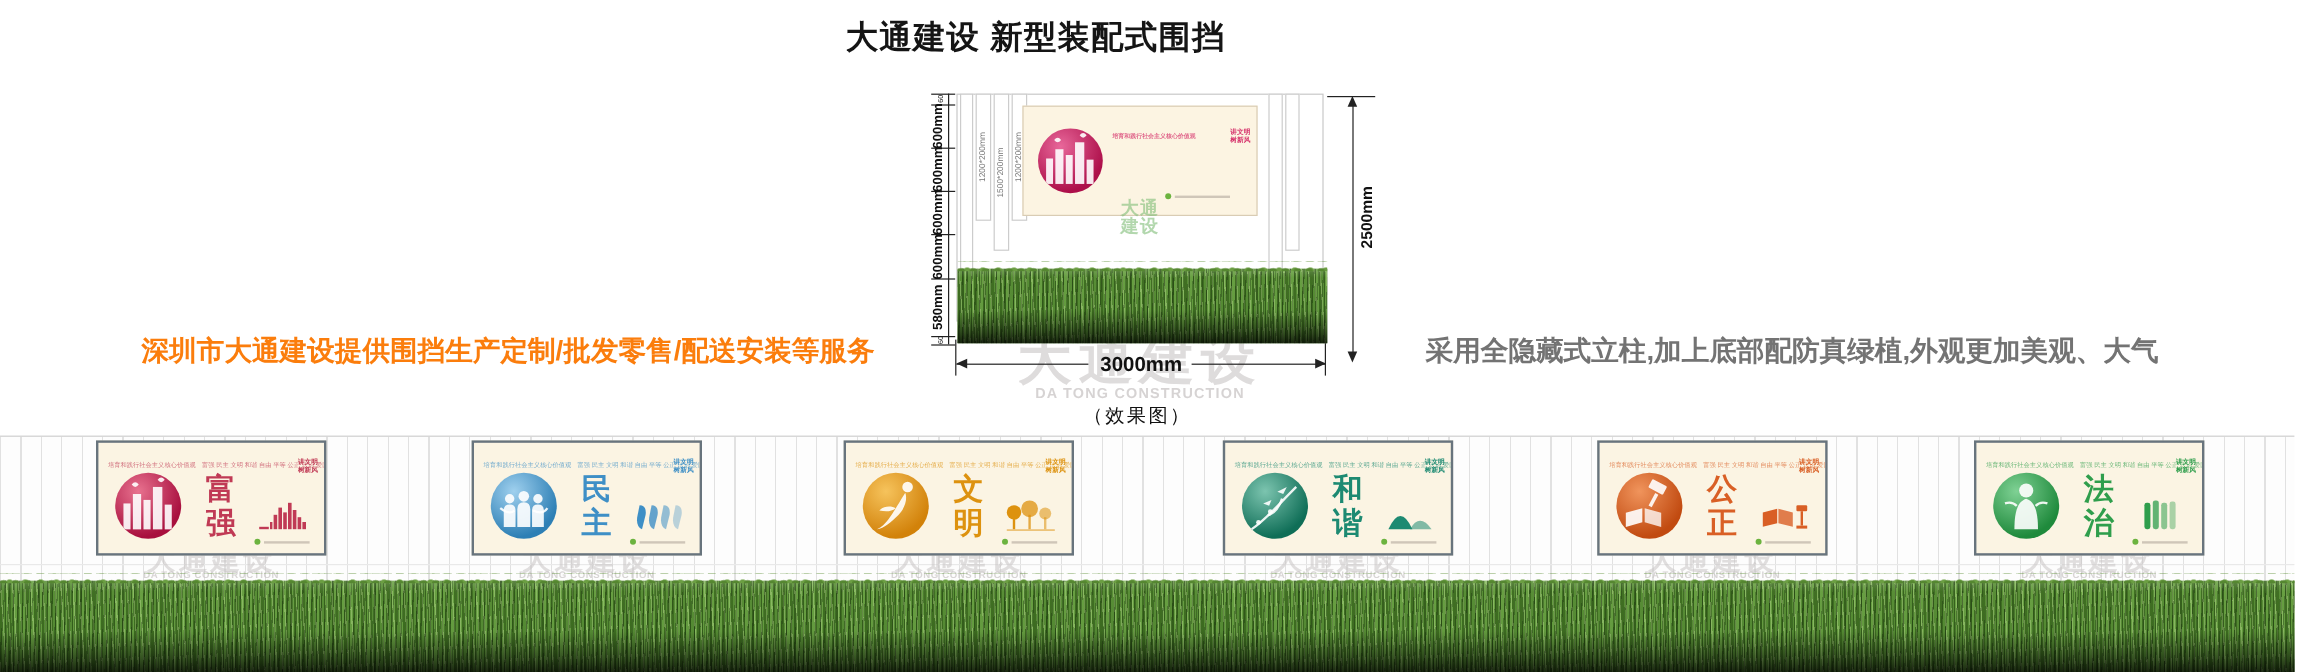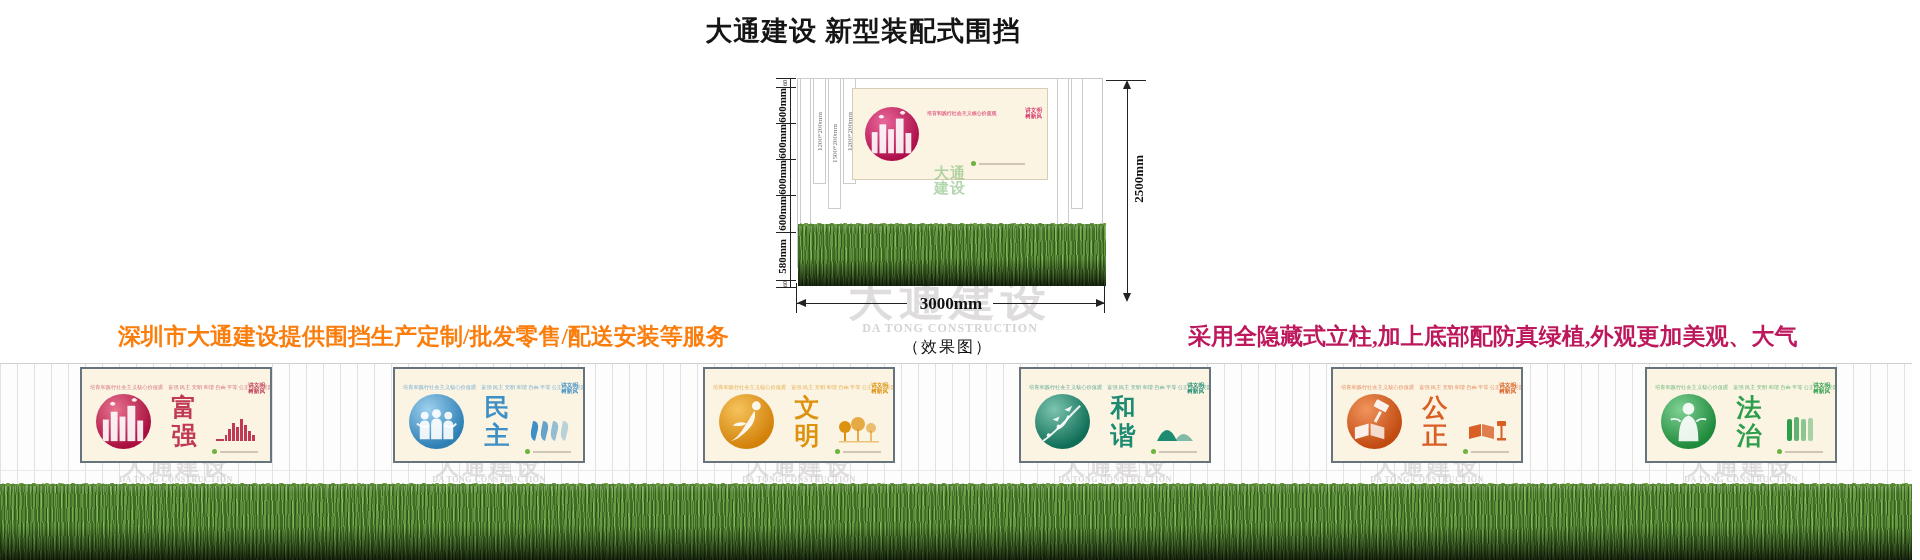--- a/index.html
+++ b/index.html
@@ -1,26 +1,26 @@
 <!DOCTYPE html>
 <html><head>
 <meta charset="utf-8">
 <style>
   html,body{margin:0;padding:0;background:#fff;}
   .stage{position:relative;width:1912px;height:560px;background:#ffffff;overflow:hidden;
-         font-family:Liberation Serif, serif;}
+         font-family:Liberation Sans, sans-serif;}
 
   
   .title{position:absolute;left:463px;top:13px;width:800px;text-align:center;
          font-size:27px;font-weight:bold;color:#151515;letter-spacing:1px;}
   .subtitle{position:absolute;left:463px;top:47px;width:800px;text-align:center;
          font-size:16px;color:#1c1c1c;letter-spacing:2px;}
 
   
-  .note{position:absolute;top:277px;font-size:23px;font-weight:bold;white-space:nowrap;margin-top:44px;}
+  .note{position:absolute;top:277px;font-size:23px;font-weight:bold;white-space:nowrap;}
   .note-left{left:118px;}
   .note-right{left:1188px;}
 
   
   .wall{position:absolute;left:797px;top:78px;width:306px;height:190px;background:#fff;
         border:1px solid #c9c9c9;box-sizing:border-box;z-index:1;}
   .post{position:absolute;background:#fff;border:1px solid #cccccc;box-sizing:border-box;z-index:2;
         display:flex;align-items:center;justify-content:center;}
   .post span{writing-mode:vertical-rl;transform:rotate(180deg);font-size:7px;color:#777;}
 
@@ -107,21 +107,21 @@
   .p-fine .bar{width:38px;}
 </style>
 </head>
 <body>
 
 <div class="stage">
 
   <div class="title">大通建设 新型装配式围挡</div>
 
   <div class="note note-left" style="color: rgb(251, 125, 12);">深圳市大通建设提供围挡生产定制/批发零售/配送安装等服务</div>
-  <div class="note note-right" style="color: #be185d;">采用全隐藏式立柱,加上底部配防真绿植,外观更加美观、大气</div>
+  <div class="note note-right" style="color: #737373;">采用全隐藏式立柱,加上底部配防真绿植,外观更加美观、大气</div>
 
   <div class="diagram-wm-cn">大通建设</div>
   <div class="diagram-wm-en">DA TONG CONSTRUCTION</div>
 
   <div class="wall"></div>
 
   <div class="banner">
     <div class="b-circle" style="background:radial-gradient(circle at 35% 28%, #e8679a, #ad0f4a 72%);">
         <svg viewBox="0 0 56 56">
           <g fill="rgba(255,255,255,.9)">

